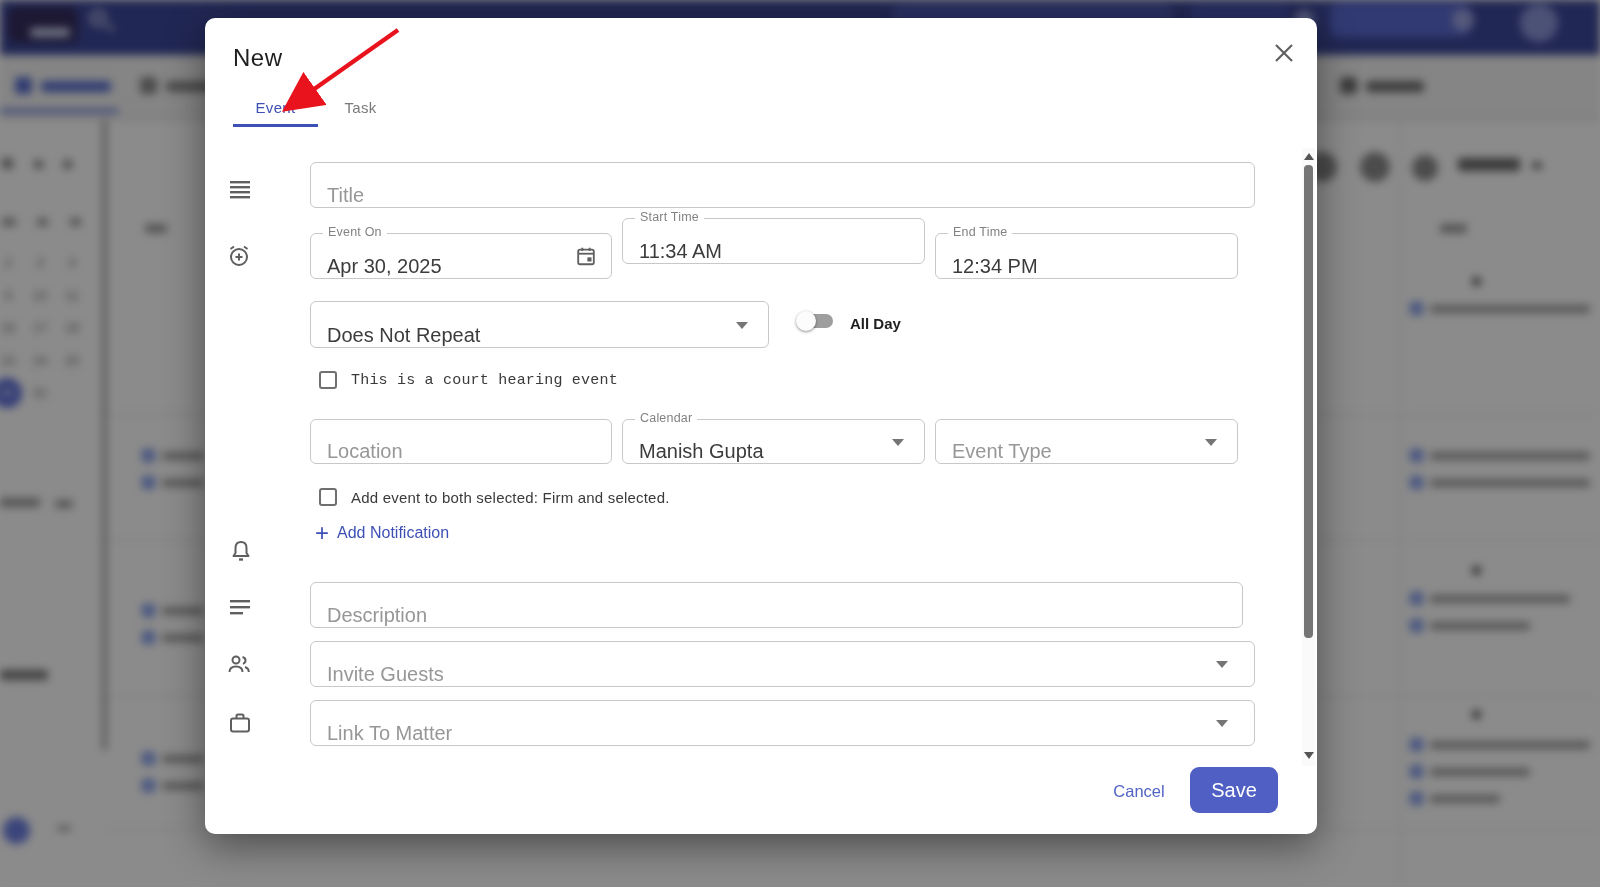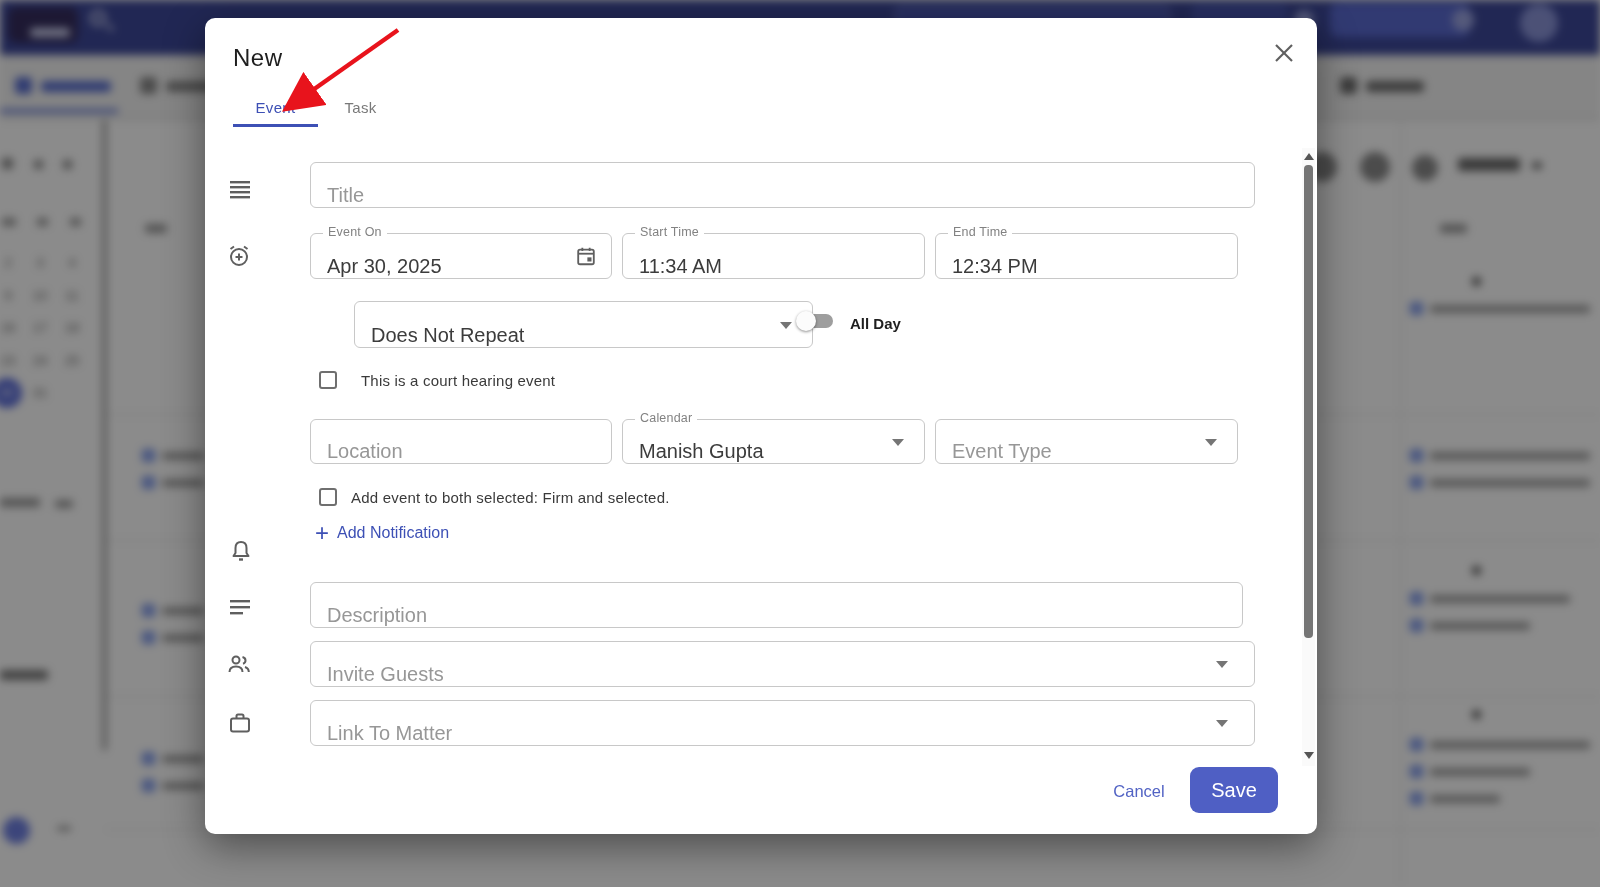--- a/index.html
+++ b/index.html
@@ -293,46 +293,46 @@
       <svg style="position:absolute;right:14px;top:11px;width:22px;height:22px;" viewBox="0 0 24 24">
         <g stroke="#5f5f5f" stroke-width="2" fill="none">
           <rect x="3.5" y="5" width="17" height="16" rx="2"></rect>
           <line x1="3.5" y1="9.5" x2="20.5" y2="9.5"></line>
           <line x1="8" y1="3" x2="8" y2="6.5"></line>
             <line x1="16" y1="3" x2="16" y2="6.5"></line>
         </g>
         <rect x="13.5" y="13.5" width="4.5" height="4.5" fill="#5f5f5f"></rect>
       </svg>
     </div>
-    <div class="field" style="left:417px;top:215px;width:303px;height:46px;padding-left:28px;">
+    <div class="field" style="left:417px;top:200px;width:303px;height:46px;padding-left:28px;">
       <div class="flabel">Start Time</div>
       <div class="inner">
           <span class="val">11:34 AM</span>
         </div>
     </div>
     <div class="field" style="left:730px;top:215px;width:303px;height:46px;">
       <div class="flabel">End Time</div>
       <div class="inner">
           <span class="val">12:34 PM</span>
         </div>
     </div>
 
-    <div class="field" style="left:105px;top:283px;width:459px;height:47px;margin-left:44px;">
+    <div class="field" style="left:105px;top:283px;width:459px;height:47px;">
       <div class="inner">
           <span class="val">Does Not Repeat</span>
         </div>
       <div class="caret"></div>
     </div>
     <div class="toggle-track">
         <div class="toggle-knob"></div>
       </div>
     <div class="allday">All Day</div>
 
     <div class="checkbox" style="left:114px;top:353px;"></div>
-    <div class="cb-label" style="left:156px;top:354px;">This is a court hearing event</div>
+    <div class="cb-label" style="left:146px;top:354px;font-family:Liberation Mono, monospace;">This is a court hearing event</div>
 
     <div class="field" style="left:105px;top:401px;width:302px;height:45px;">
       <div class="inner">
           <span class="ph">Location</span>
         </div>
     </div>
     <div class="field" style="left:417px;top:401px;width:303px;height:45px;">
       <div class="flabel">Calendar</div>
       <div class="inner">
           <span class="val">Manish Gupta</span>

